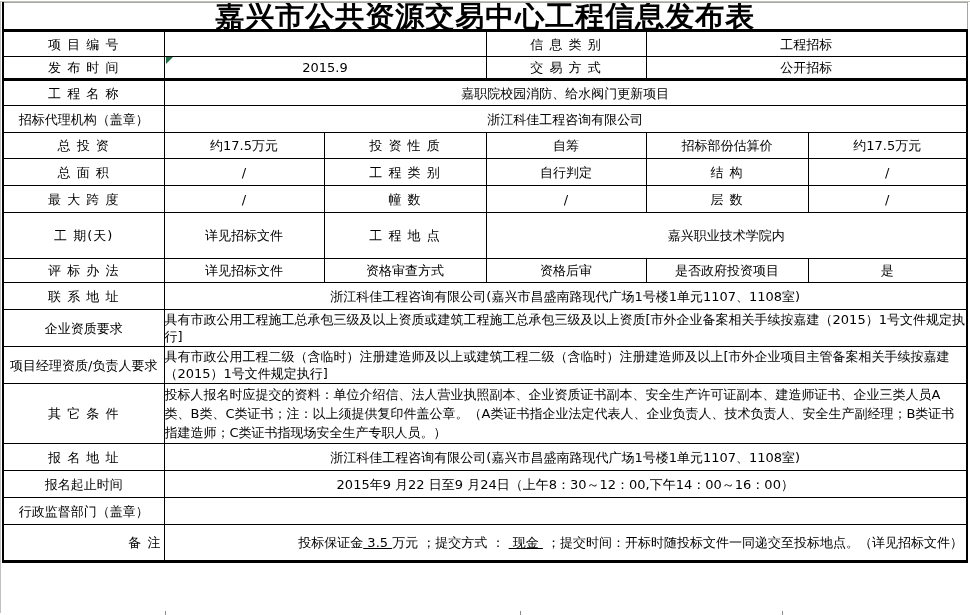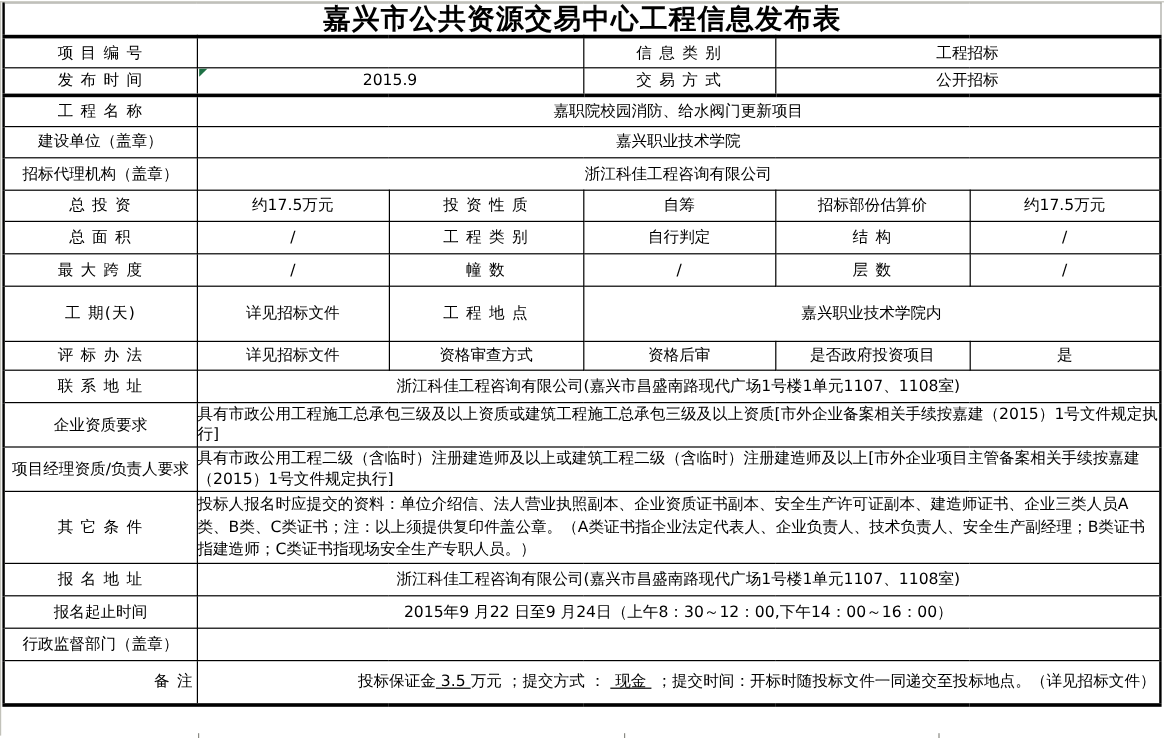--- a/index.html
+++ b/index.html
@@ -34,21 +34,21 @@
   td.first { border-left: 2px solid #000; margin-top: 48px; }
   td.lastc { border-right: 2px solid #000; }
   tr.thick td { border-bottom: 3px solid #000; }
   tr.lastrow td { border-bottom: 3px solid #000; text-align: right; }
 
   td.title-cell {
     border-top: 1px solid #a6a6a0;
     border-right: 1px solid #a6a6a0;
     border-left: 2px solid #000;
     border-bottom: 3px solid #000;
-    font-size: 23px;
+    font-size: 29px;
     font-weight: bold;
     letter-spacing: 1px;
     padding: 0;
   }
   .lbl { letter-spacing: 1px; }
   .lbl0 { letter-spacing: 0; }
   .lt { text-align: left; line-height: 17px; padding: 1px 0; }
   .lt3 { line-height: 19px; }
   .remark-cell { text-align: left; white-space: pre-wrap; padding: 0 3px; }
   .u { text-decoration: underline; }
@@ -93,24 +93,20 @@
     <td colspan="2" class="rel"><span class="green-tri"></span><span>2015.9</span></td>
     <td class="lbl">交 易 方 式</td>
     <td colspan="2" class="lastc">公开招标</td>
   </tr>
 
   <tr style="height:26px">
     <td class="first lbl">工 程 名 称</td>
     <td colspan="5" class="lastc">嘉职院校园消防、给水阀门更新项目</td>
   </tr>
 
-  <tr style="height:26px">
-    <td class="first lbl0">建设单位（盖章）</td>
-    <td colspan="5" class="lastc">嘉兴职业技术学院</td>
-  </tr>
 
   <tr style="height:27px">
     <td class="first lbl0">招标代理机构（盖章）</td>
     <td colspan="5" class="lastc">浙江科佳工程咨询有限公司</td>
   </tr>
 
   <tr style="height:26px">
     <td class="first lbl">总 投 资</td>
     <td>约17.5万元</td>
     <td class="lbl">投 资 性 质</td>

